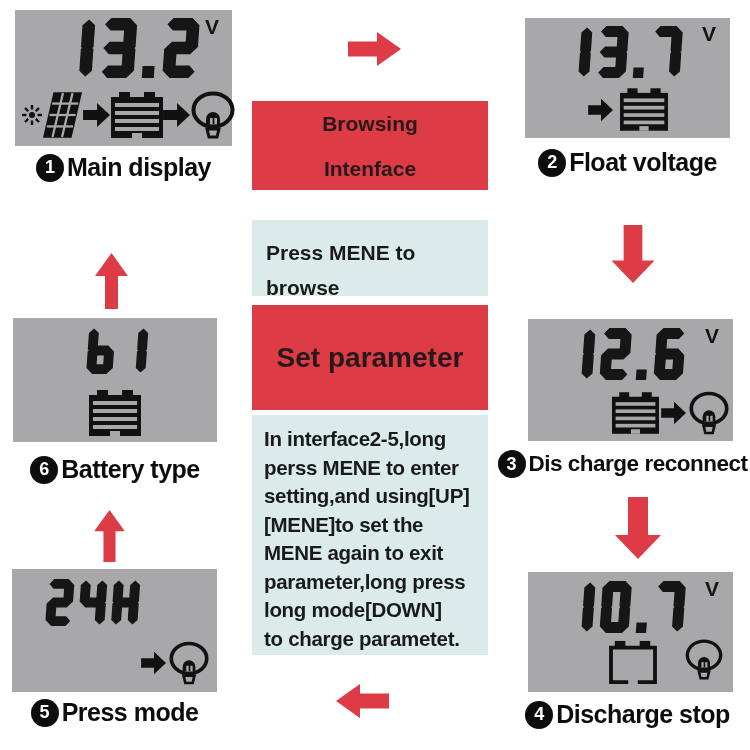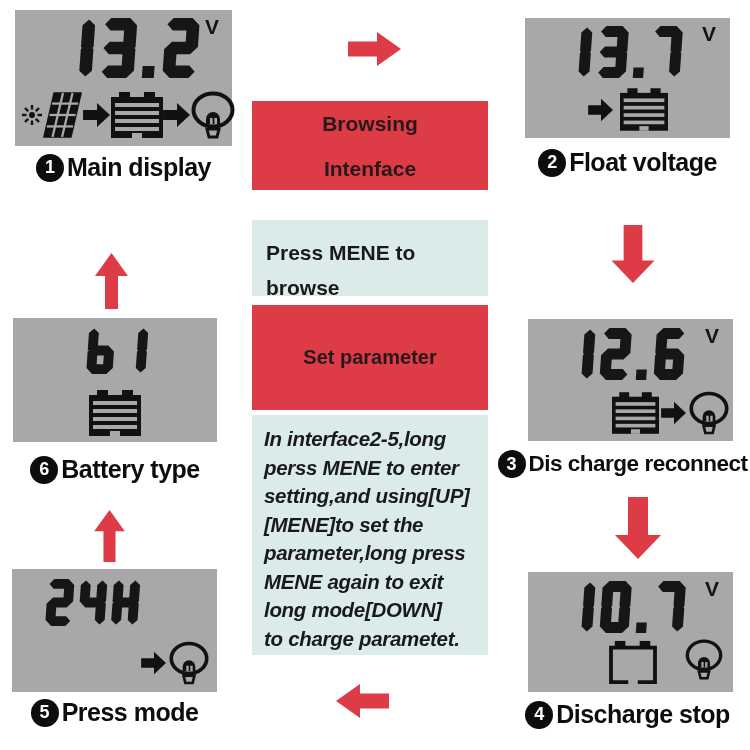--- a/index.html
+++ b/index.html
@@ -26,21 +26,21 @@
   .cap-sm .cap-text { font-size: 22.5px; }
 
   
   .redbox { position: absolute; background: #dd3b45; display: flex; flex-direction: column;
             align-items: center; justify-content: center; color: #27191b; }
   .redbox .rline { font-size: 21px; line-height: 45px; }
   .notebox { position: absolute; background: #dbebea; color: #1a1a1a; }
   .note1 .nline { font-size: 21px; line-height: 35px; padding-left: 14px; }
   .note1 { padding-top: 15px; }
   .note2 { padding: 10px 4px 0 12px; }
-  .note2 .nline { font-size: 20.5px; line-height: 28.5px; letter-spacing: -0.3px; font-style: italic; }
+  .note2 .nline { font-size: 20.5px; line-height: 28.5px; letter-spacing: -0.3px; }
 
   
   .flow { position: absolute; }
   .flow svg { display: block; overflow: visible; }
 </style>
 </head>
 <body>
 
 <div class="stage">
 
@@ -366,30 +366,30 @@
     <div class="rline">Browsing</div>
     <div class="rline">Intenface</div>
   </div>
 
   <div class="notebox note1" style="left:252px;top:220px;width:236px;height:76px">
     <div class="nline">Press MENE to browse</div>
     <div class="nline">Differet inteface.</div>
   </div>
 
   <div class="redbox" style="left:252px;top:305px;width:236px;height:105px">
-    <div class="rline" style="font-size:20px">Set parameter</div>
+    <div class="rline" style="font-size:28px">Set parameter</div>
   </div>
 
   <div class="notebox note2" style="left:252px;top:415px;width:236px;height:240px">
     <div class="nline">In interface2-5,long</div>
     <div class="nline">perss MENE to enter</div>
     <div class="nline">setting,and using[UP]</div>
     <div class="nline">[MENE]to set the</div>
+    <div class="nline">MENE again to exit</div>
     <div class="nline">parameter,long press</div>
-    <div class="nline">MENE again to exit</div>
     <div class="nline">long mode[DOWN]</div>
     <div class="nline">to charge parametet.</div>
   </div>
 
   <div class="flow" style="left:348px;top:30px">
     <svg width="54" height="38" viewBox="0 0 54 38">
         <polygon points="0,11.5 29,11.5 29,2 53,19 29,36 29,26.5 0,26.5" fill="#dd3b45"></polygon>
       </svg>
   </div>
   <div class="flow" style="left:610px;top:225px">

